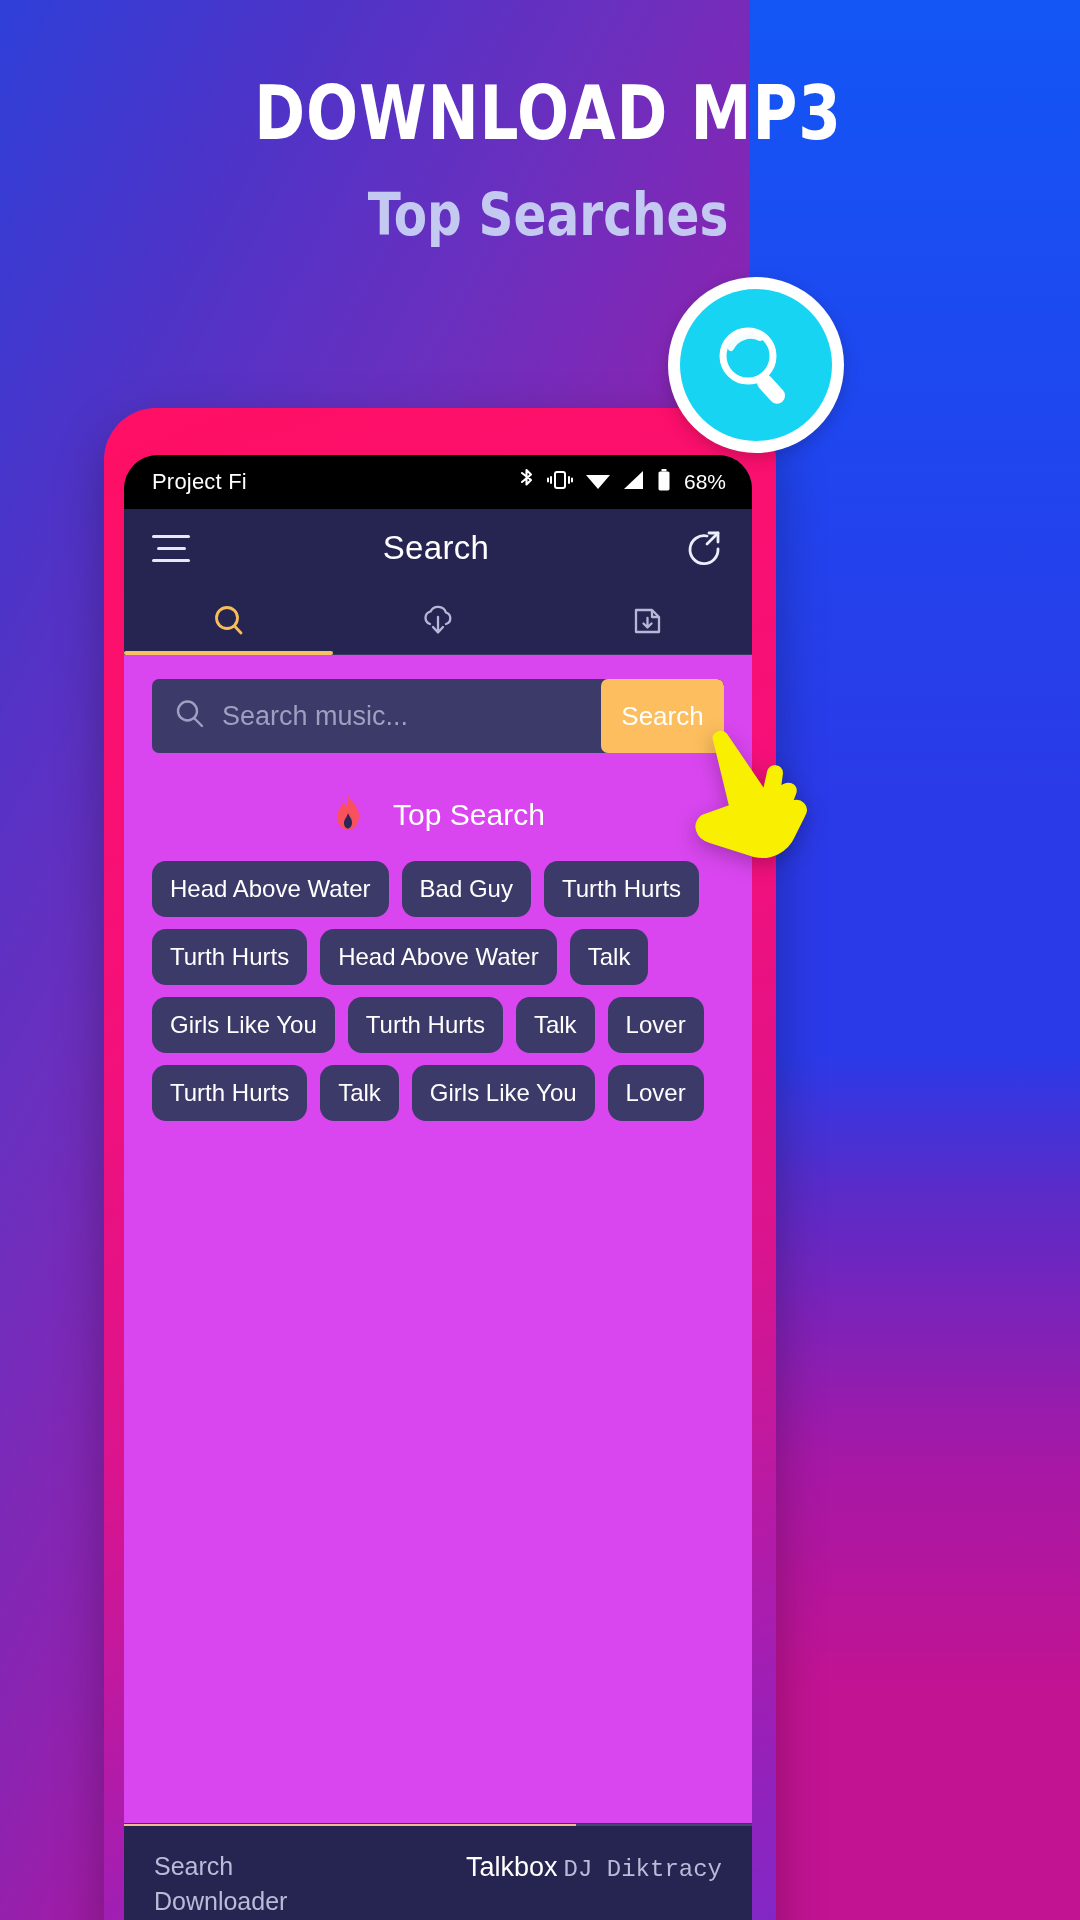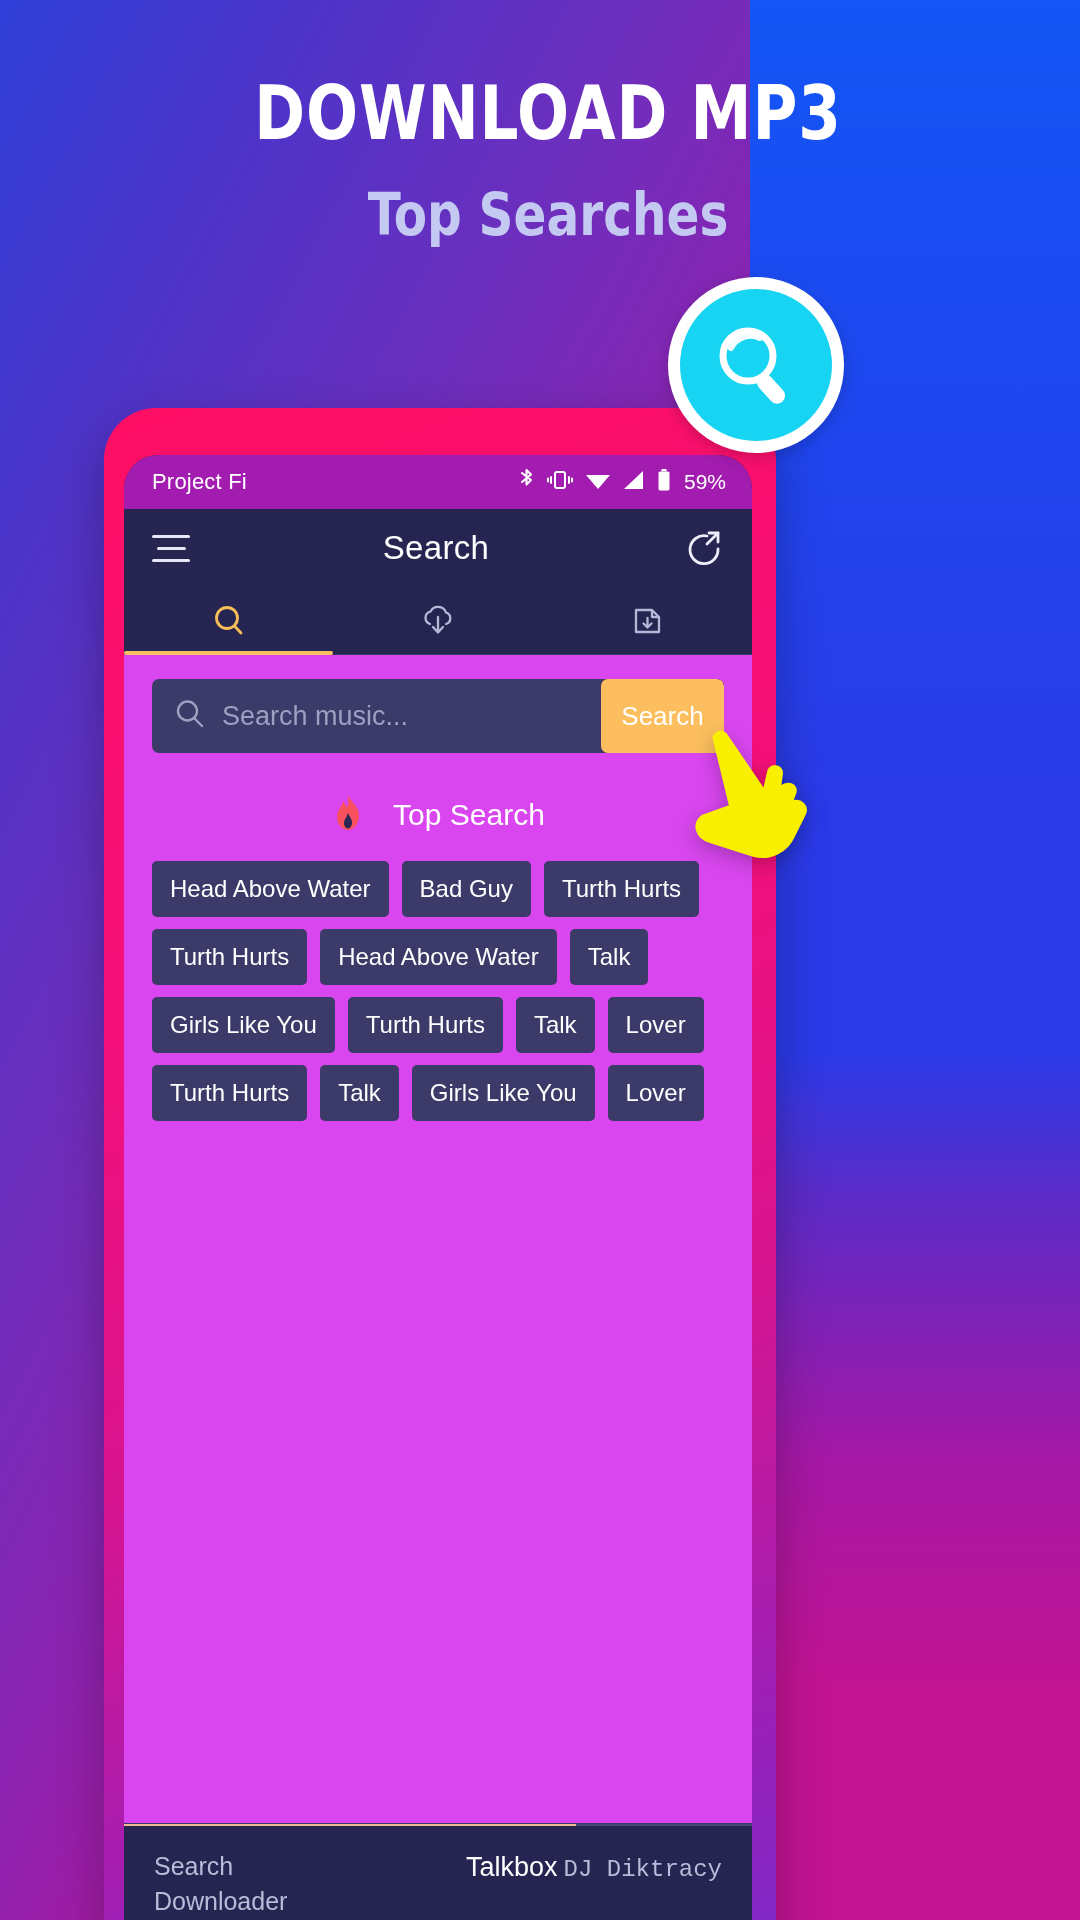--- a/index.html
+++ b/index.html
@@ -100,21 +100,21 @@
     overflow:hidden;
     display:flex; flex-direction:column;
   }
 
   
   #statusbar{
     height:54px; flex:0 0 54px;
     display:flex; align-items:center;
     padding:0 26px 0 28px;
     color:#ffffff;
-    background:#a21caf;
+    background:#000000;
   }
   #carrier{ font-size:22px; letter-spacing:.2px; }
   #status-icons{
     margin-left:auto; display:flex; align-items:center; gap:11px;
   }
   #battery-pct{ font-size:21px; margin-left:2px; }
 
   
   #appbar{
     height:78px; flex:0 0 78px;
@@ -178,21 +178,21 @@
     display:flex; align-items:center; gap:28px;
     margin-top:40px; margin-bottom:24px;justify-content:center;
   }
   #topsearch-label{ color:#ffffff; font-size:30px; }
 
   
   #taglist{ display:flex; flex-wrap:wrap; gap:12px 13px; }
   .tag{
     background:#3b3a68; color:#ffffff;
     font-size:24px; line-height:1;
-    padding:16px 18px; border-radius:5px;
+    padding:16px 18px; border-radius:14px;
     cursor:pointer; white-space:nowrap;
   }
 
   
   #player{
     flex:0 0 145px;
     background:#262552;
     position:relative;
     border-top:1px solid #3a3966;
   }
@@ -291,21 +291,21 @@
             <svg width="24" height="22" viewBox="0 0 24 22">
                 <path d="M2 20 L21 20 L21 2 Z" fill="#ffffff"></path>
               </svg>
           </span>
           <span>
             <svg width="14" height="24" viewBox="0 0 14 24">
               <rect x="4.5" y="1" width="5" height="2.4" fill="#fff"></rect>
               <rect x="1.5" y="3.4" width="11" height="19" rx="1.6" fill="#ffffff"></rect>
             </svg>
           </span>
-          <span id="battery-pct">59%</span>
+          <span id="battery-pct">68%</span>
         </div>
       </div>
 
       <div id="appbar">
         <div id="menu-icon">
             <i></i>
             <i></i>
             <i></i>
           </div>
         <div id="appbar-title">Search</div>

